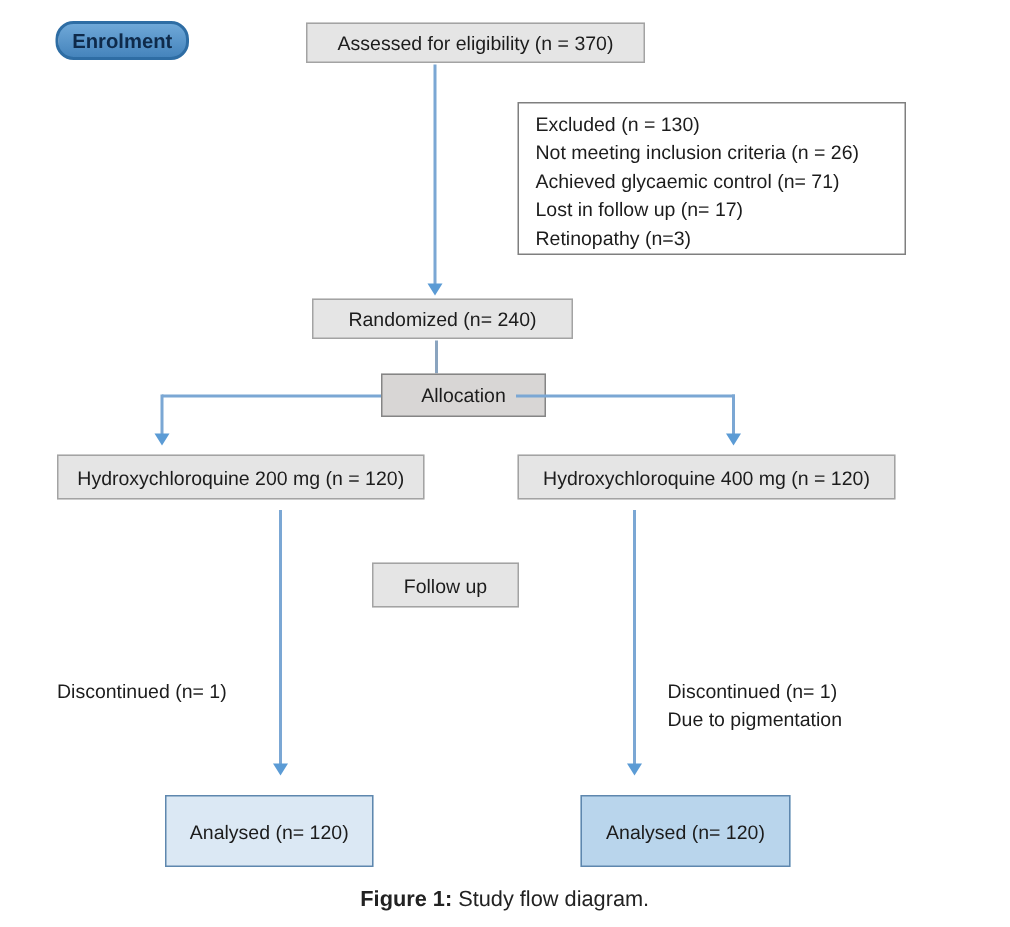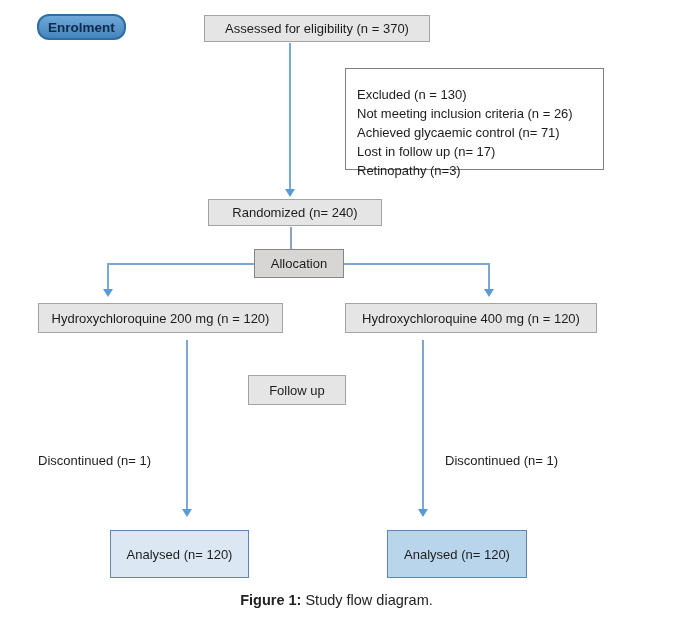--- a/index.html
+++ b/index.html
@@ -34,26 +34,26 @@
     left:37px;top:14px;width:89px;height:26px;
     background:linear-gradient(#6fa8d8,#4584bc);
     border:2px solid #2e6da4;
     border-radius:12px;
     font-weight:bold;font-size:13.5px;color:#0e2a4a;
   }
   #assessed{left:204px;top:15px;width:226px;height:27px;}
   #excluded{
     left:345px;top:68px;width:259px;height:102px;
     display:block;
-    padding:16px 4px 0 11px;
+    padding:4px 4px 0 11px;
     line-height:19px;font-size:13px;
   }
   #excluded div{white-space:nowrap;}
   #randomized{left:208px;top:199px;width:174px;height:27px;}
-  #allocation{left:254px;top:249px;width:90px;height:29px;}
+  #allocation{left:254px;top:249px;width:110px;height:29px;}
   #arm200{left:38px;top:303px;width:245px;height:30px;}
   #arm400{left:345px;top:303px;width:252px;height:30px;}
   #followup{left:248px;top:375px;width:98px;height:30px;}
   #analysedL{
     left:110px;top:530px;width:139px;height:48px;
     background:#dbe8f4;border:1.5px solid #5e87ae;
   }
   #analysedR{
     left:387px;top:530px;width:140px;height:48px;
     background:#b9d5ec;border:1.5px solid #5e87ae;
@@ -123,20 +123,21 @@
   <div class="ah-down" style="left:182px;top:509px;"></div>
 
   <div class="vline" style="left:422px;top:340px;height:170px;"></div>
   <div class="ah-down" style="left:418px;top:509px;"></div>
 
   <div id="noteL" class="note">
     <div>Discontinued (n= 1)</div>
   </div>
   <div id="noteR" class="note">
     <div>Discontinued (n= 1)</div>
+    <div>Due to pigmentation</div>
   </div>
 
   <div id="analysedL" class="box">Analysed (n= 120)</div>
   <div id="analysedR" class="box">Analysed (n= 120)</div>
 
   <div id="caption">
     <span class="cap-label">Figure 1:</span><span class="cap-text">Study flow diagram.</span>
   </div>
 
 </div>

